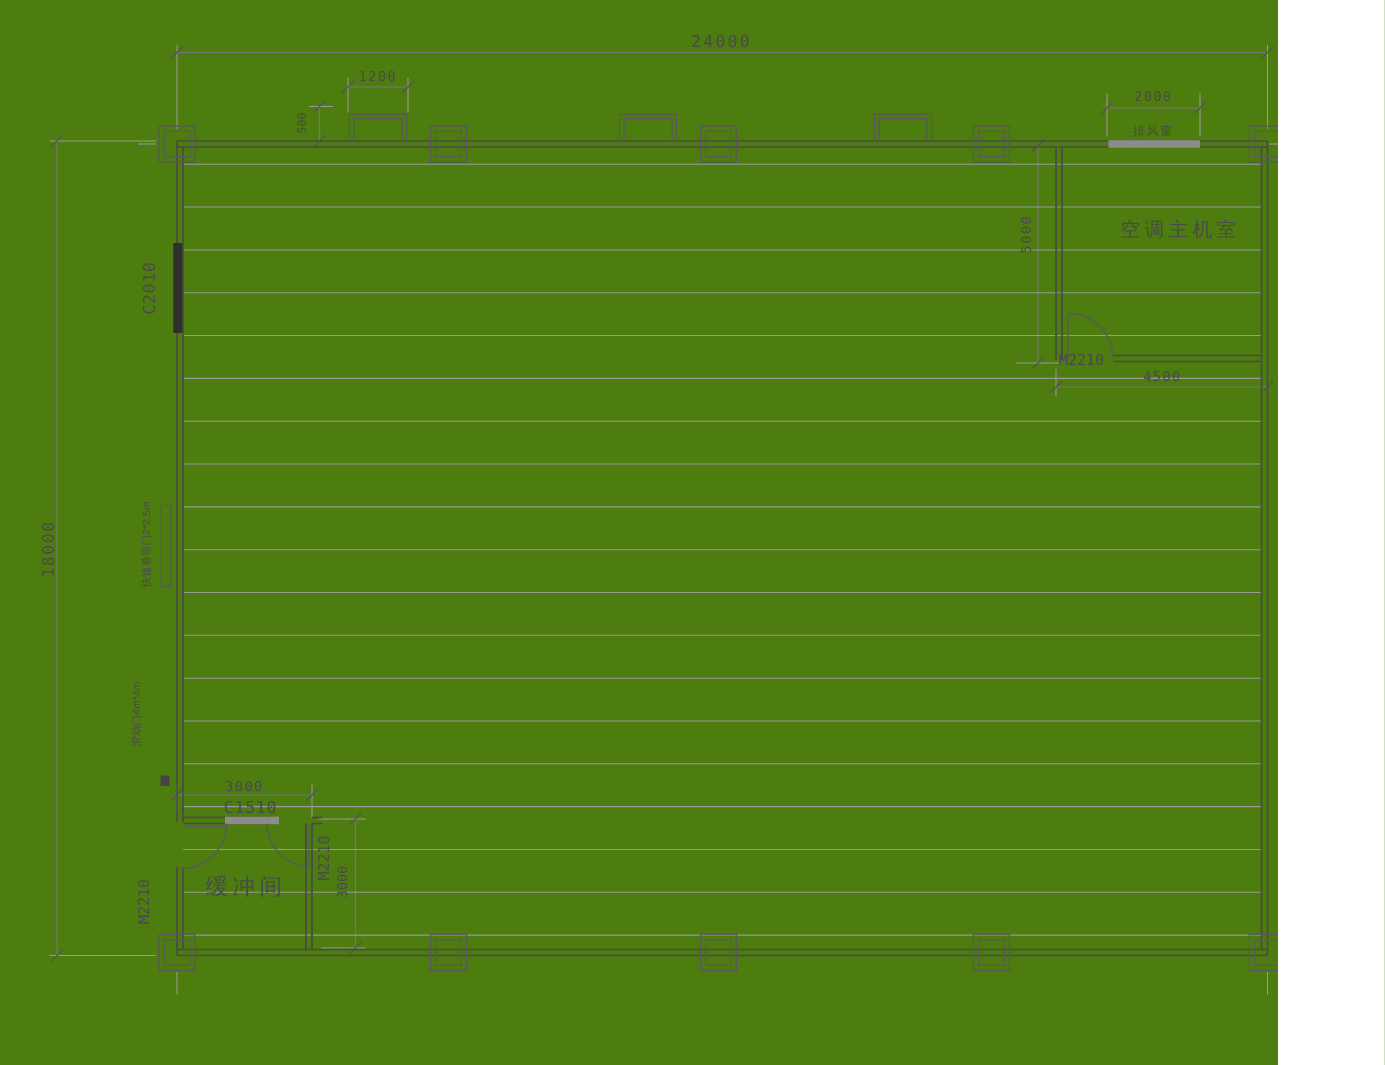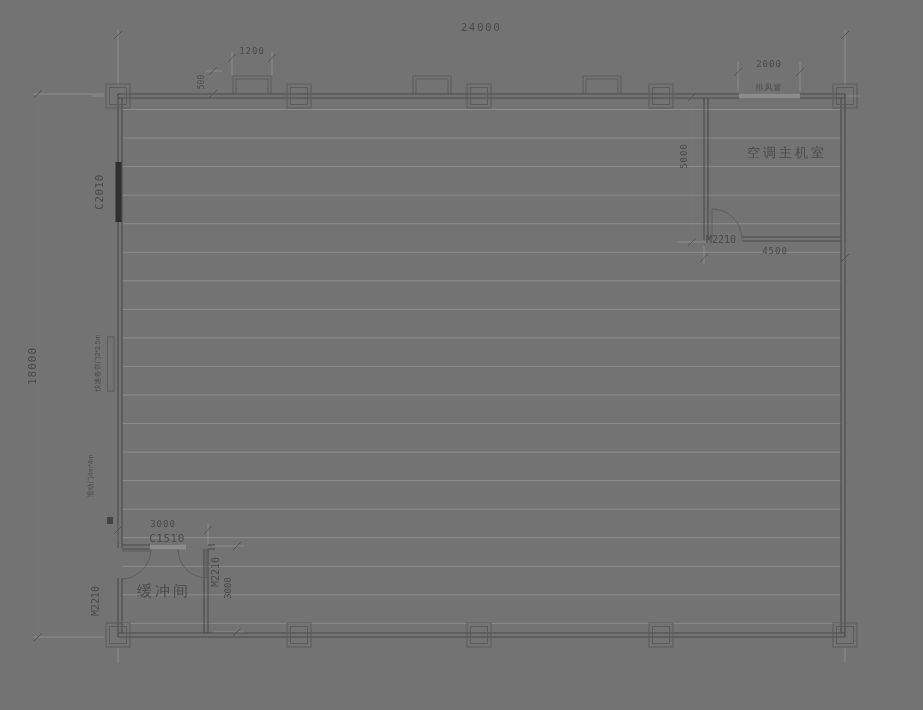--- a/index.html
+++ b/index.html
@@ -1,19 +1,19 @@
 <!DOCTYPE html>
 <html><head>
 <meta charset="utf-8">
 <style>
   html,body{margin:0;padding:0;background:#ffffff;}
   .canvas{
     position:relative;
-    width:923px;height:710px;
-    background:#737373;
+    width:852px;height:710px;
+    background:#4d7c0f;
     overflow:hidden;
     font-family:"DejaVu Sans Mono","Liberation Mono",monospace;
   }
   svg{position:absolute;left:0;top:0;}
   svg text{fill:#4a4a4a;}
   .t-mono{font-family:"DejaVu Sans Mono","Liberation Mono",monospace;}
   .t-cjk{font-family:"Liberation Sans","DejaVu Sans",sans-serif;}
   .wall{stroke:#4a4a4a;stroke-width:1.1;}
   .thin{stroke:#9a9a9a;stroke-width:0.7;}
   .dim{stroke:#777777;stroke-width:0.8;}

